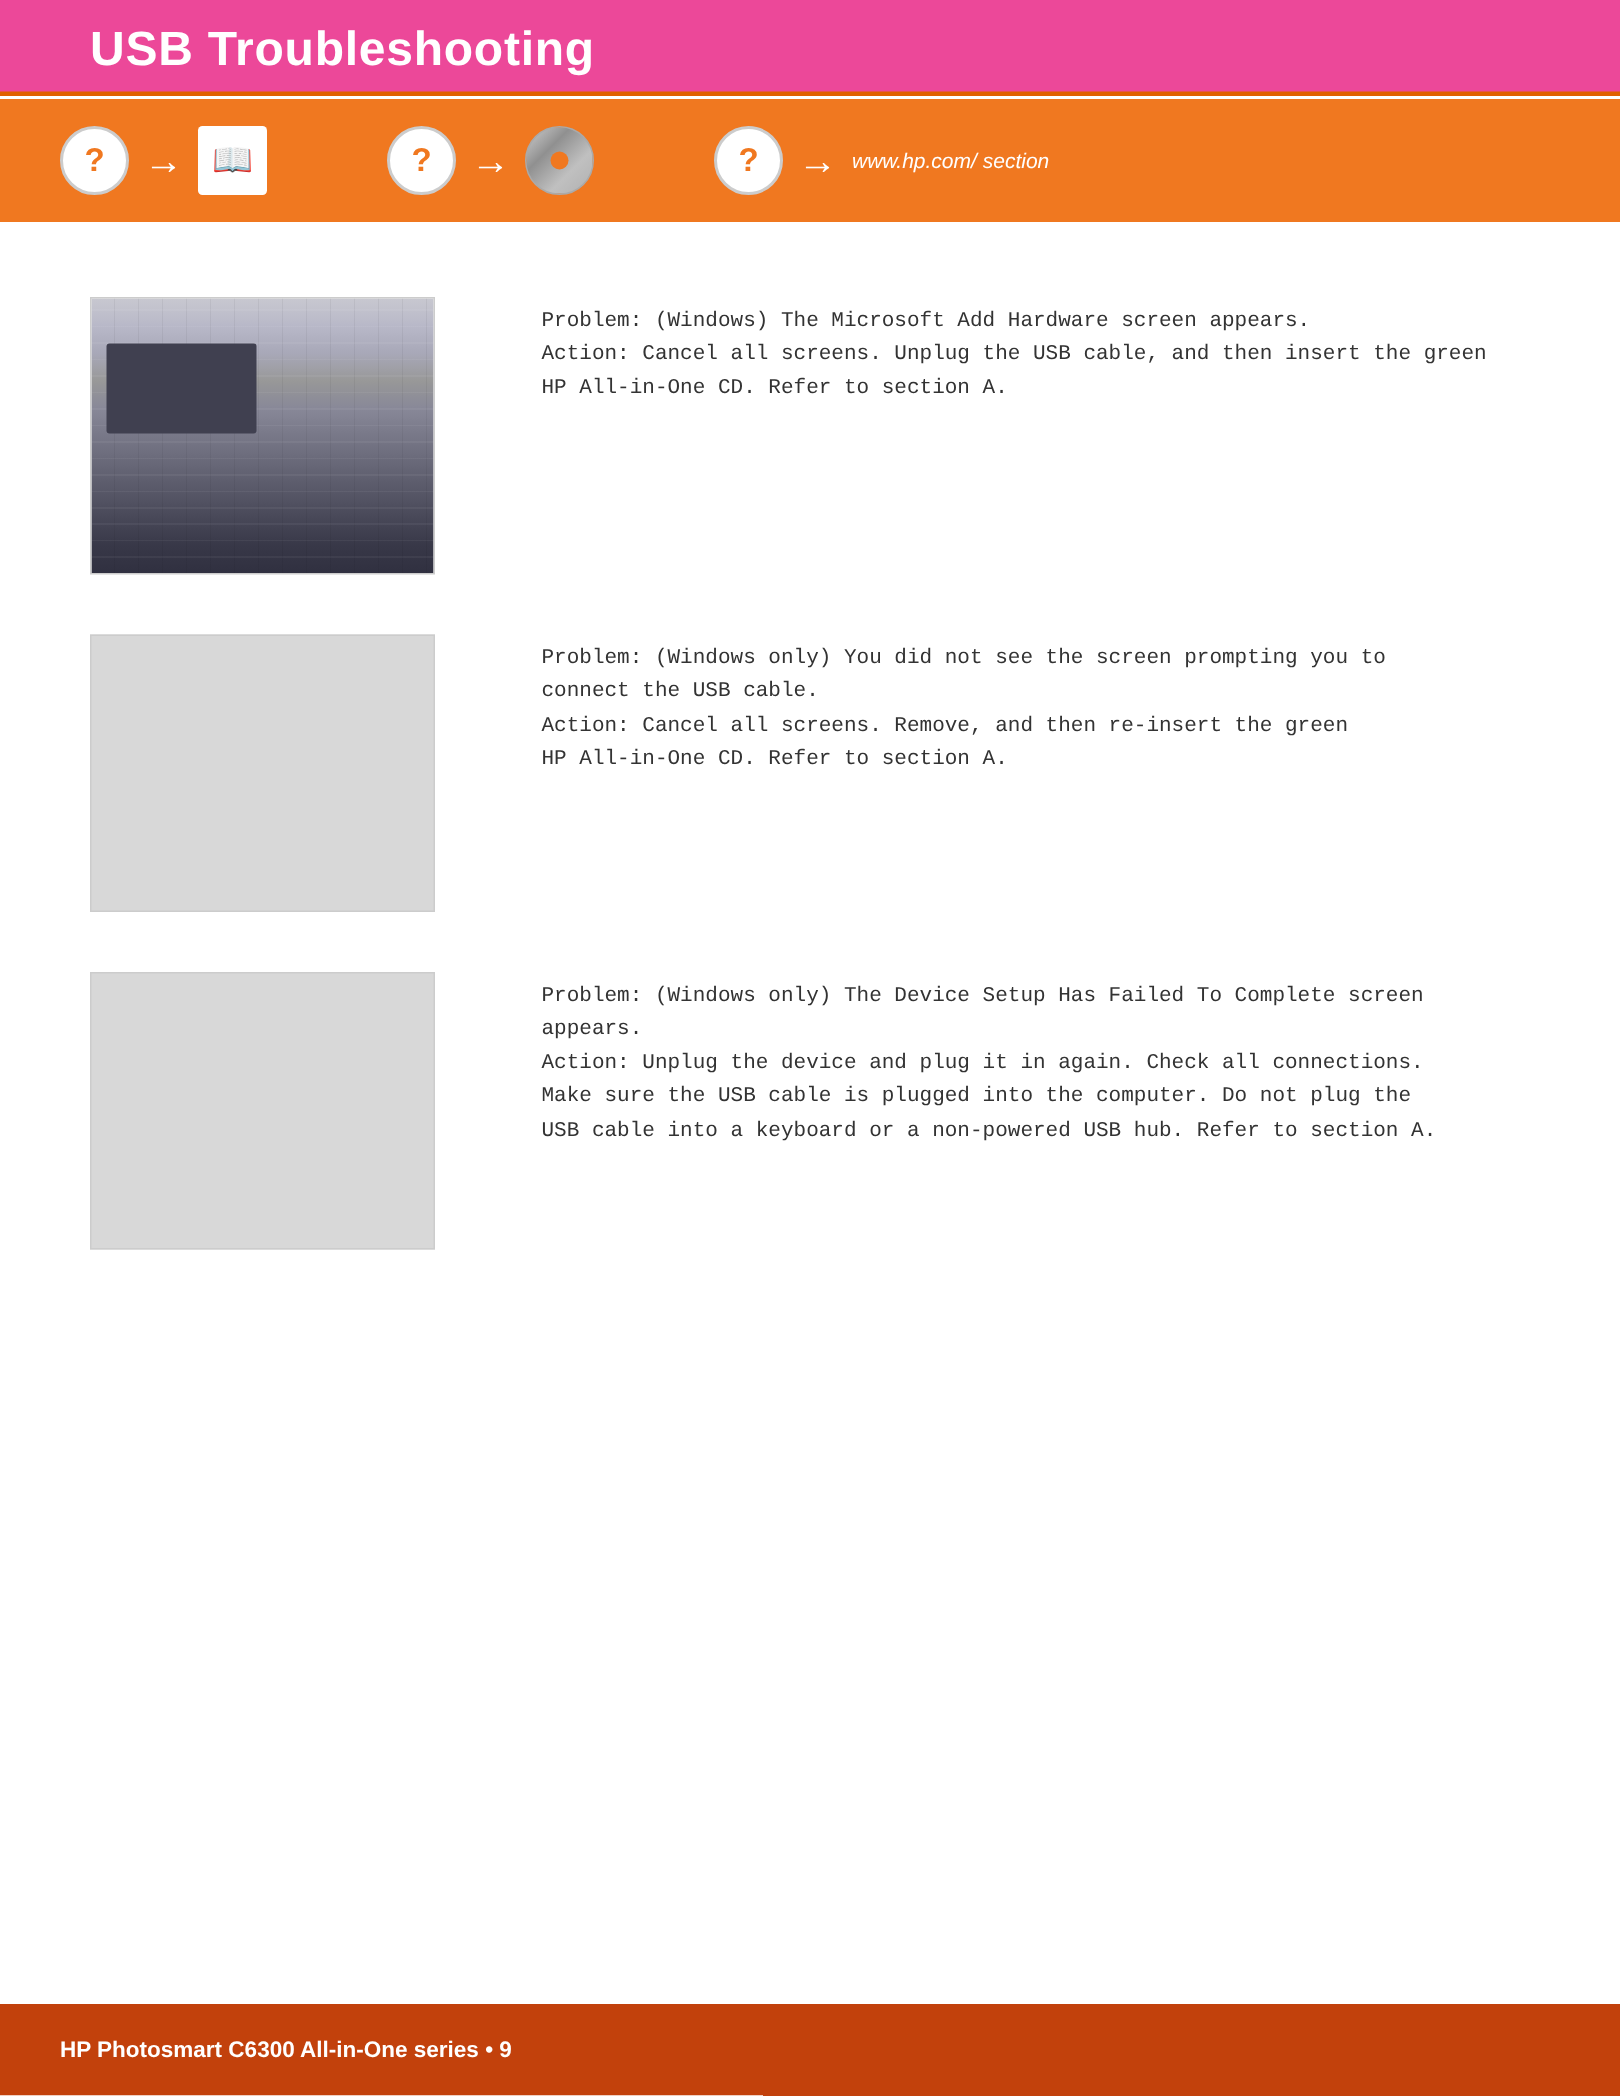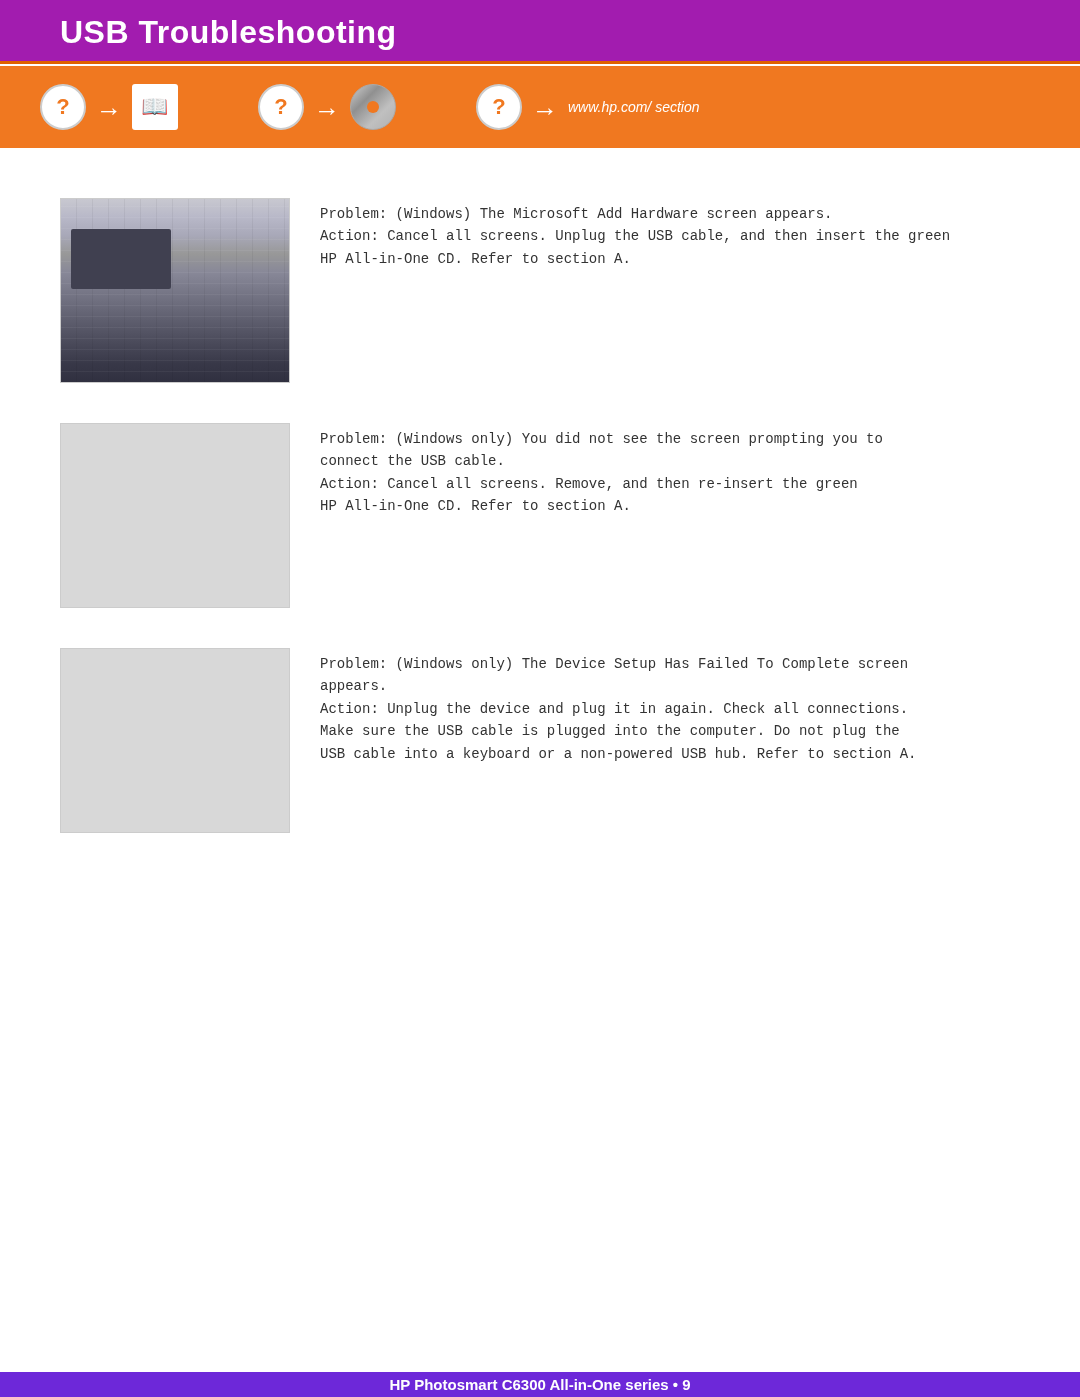--- a/index.html
+++ b/index.html
@@ -7,21 +7,21 @@
     body {
       width: 1080px;
       min-height: 1397px;
       background: #ffffff;
       font-family: Arial, sans-serif;
       position: relative;
     }
 
     
     .title-bar {
-      background: #a21caf;
+      background: #ec4899;
       padding: 14px 40px 10px 60px;
       border-bottom: 3px solid #e06000;
     }
 
     .title-bar h1 {
       color: #ffffff;
       font-size: 32px;
       font-weight: bold;
       letter-spacing: 0.5px;
     }
@@ -156,32 +156,33 @@
     .problem-text {
       flex: 1;
       padding-top: 5px;
     }
 
     .problem-text p {
       font-size: 14px;
       line-height: 1.6;
       color: #333333;
       font-family: 'Courier New', monospace;
+      margin-left: 41px;
     }
 
     
     .footer {
       position: absolute;
       bottom: 0;
       left: 0;
       right: 0;
-      background: #6d28d9;
-      padding: 4px 40px;
-      display: flex;
-      justify-content: center;
+      background: #c2410c;
+      padding: 22px 40px;
+      display: flex;
+      justify-content: flex-start;
       align-items: center;
     }
 
     .footer-text {
       color: #ffffff;
       font-size: 15px;
       font-weight: bold;
     }
 
     

